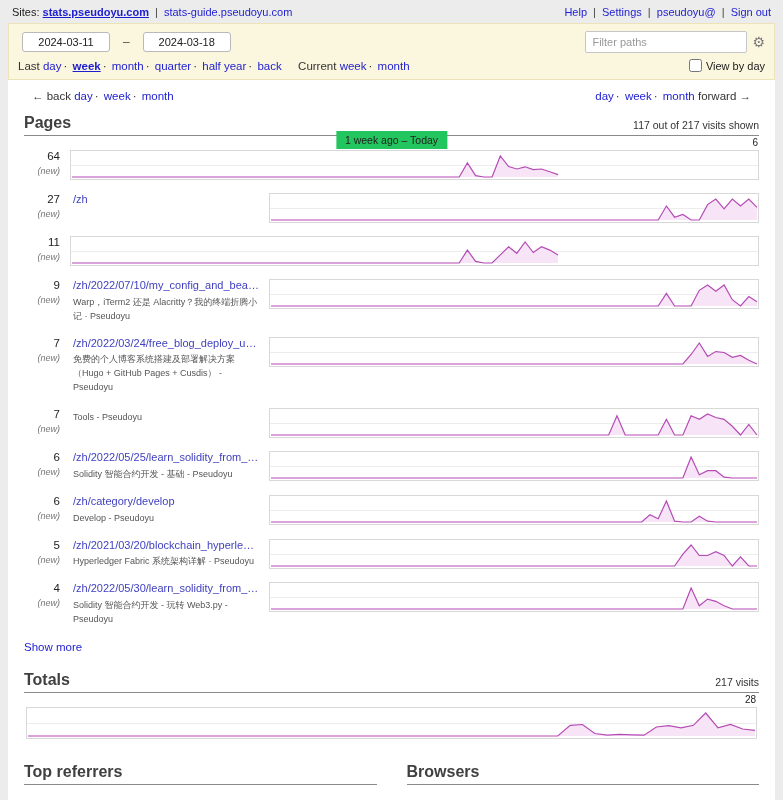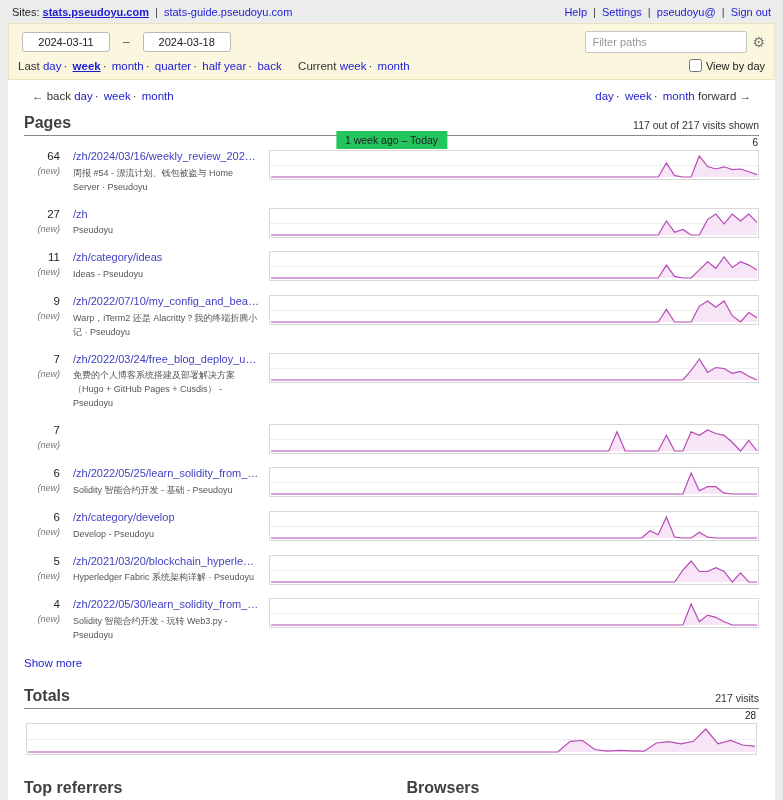--- a/index.html
+++ b/index.html
@@ -139,64 +139,55 @@
   <div class="sechead">
     <h2>Pages</h2>
     <span class="secnote">117 out of 217 visits shown</span>
   </div>
   <div class="rows">
   <div class="prow">
     <div class="pcount">
       <span>64</span>
       <span class="pnew">(new)</span>
     </div>
-    <div class="pinfo">
-      <a class="ppath">/zh/2024/03/16/weekly_review_202…</a>
-      <span class="pdesc">周报 #54 - 漂流计划、钱包被盗与 Home Server · Pseudoyu</span>
-    </div>
     <div class="pchart">
       <span class="maxlabel">6</span>
       <div class="sparkbox">
             <svg width="488" height="28">
               <path d="M1.0,26.0L9.2,26.0L17.5,26.0L25.7,26.0L33.9,26.0L42.2,26.0L50.4,26.0L58.7,26.0L66.9,26.0L75.1,26.0L83.4,26.0L91.6,26.0L99.8,26.0L108.1,26.0L116.3,26.0L124.6,26.0L132.8,26.0L141.0,26.0L149.3,26.0L157.5,26.0L165.7,26.0L174.0,26.0L182.2,26.0L190.5,26.0L198.7,26.0L206.9,26.0L215.2,26.0L223.4,26.0L231.6,26.0L239.9,26.0L248.1,26.0L256.4,26.0L264.6,26.0L272.8,26.0L281.1,26.0L289.3,26.0L297.5,26.0L305.8,26.0L314.0,26.0L322.3,26.0L330.5,26.0L338.7,26.0L347.0,26.0L355.2,26.0L363.4,26.0L371.7,26.0L379.9,26.0L388.2,26.0L396.4,12.0L404.6,24.6L412.9,26.0L421.1,26.0L429.3,5.0L437.6,15.5L445.8,18.0L454.1,15.8L462.3,18.6L470.5,18.0L478.8,20.8L487.0,23.6L487,26L1,26Z" fill="#f7e4f7" stroke="none"></path>
               <path d="M1.0,26.0L9.2,26.0L17.5,26.0L25.7,26.0L33.9,26.0L42.2,26.0L50.4,26.0L58.7,26.0L66.9,26.0L75.1,26.0L83.4,26.0L91.6,26.0L99.8,26.0L108.1,26.0L116.3,26.0L124.6,26.0L132.8,26.0L141.0,26.0L149.3,26.0L157.5,26.0L165.7,26.0L174.0,26.0L182.2,26.0L190.5,26.0L198.7,26.0L206.9,26.0L215.2,26.0L223.4,26.0L231.6,26.0L239.9,26.0L248.1,26.0L256.4,26.0L264.6,26.0L272.8,26.0L281.1,26.0L289.3,26.0L297.5,26.0L305.8,26.0L314.0,26.0L322.3,26.0L330.5,26.0L338.7,26.0L347.0,26.0L355.2,26.0L363.4,26.0L371.7,26.0L379.9,26.0L388.2,26.0L396.4,12.0L404.6,24.6L412.9,26.0L421.1,26.0L429.3,5.0L437.6,15.5L445.8,18.0L454.1,15.8L462.3,18.6L470.5,18.0L478.8,20.8L487.0,23.6" fill="none" stroke="#b54ab5" stroke-width="1.2"></path>
             </svg>
           </div>
     </div>
   </div>
 
   <div class="prow">
     <div class="pcount">
       <span>27</span>
       <span class="pnew">(new)</span>
     </div>
     <div class="pinfo">
       <a class="ppath">/zh</a>
-      <span class="pdesc">Pseudoyu</span>
     </div>
     <div class="pchart">
 
       <div class="sparkbox">
             <svg width="488" height="28">
               <path d="M1.0,26.0L9.2,26.0L17.5,26.0L25.7,26.0L33.9,26.0L42.2,26.0L50.4,26.0L58.7,26.0L66.9,26.0L75.1,26.0L83.4,26.0L91.6,26.0L99.8,26.0L108.1,26.0L116.3,26.0L124.6,26.0L132.8,26.0L141.0,26.0L149.3,26.0L157.5,26.0L165.7,26.0L174.0,26.0L182.2,26.0L190.5,26.0L198.7,26.0L206.9,26.0L215.2,26.0L223.4,26.0L231.6,26.0L239.9,26.0L248.1,26.0L256.4,26.0L264.6,26.0L272.8,26.0L281.1,26.0L289.3,26.0L297.5,26.0L305.8,26.0L314.0,26.0L322.3,26.0L330.5,26.0L338.7,26.0L347.0,26.0L355.2,26.0L363.4,26.0L371.7,26.0L379.9,26.0L388.2,26.0L396.4,12.0L404.6,23.2L412.9,20.4L421.1,26.0L429.3,26.0L437.6,10.6L445.8,5.0L454.1,14.8L462.3,5.0L470.5,12.0L478.8,5.0L487.0,13.4L487,26L1,26Z" fill="#f7e4f7" stroke="none"></path>
               <path d="M1.0,26.0L9.2,26.0L17.5,26.0L25.7,26.0L33.9,26.0L42.2,26.0L50.4,26.0L58.7,26.0L66.9,26.0L75.1,26.0L83.4,26.0L91.6,26.0L99.8,26.0L108.1,26.0L116.3,26.0L124.6,26.0L132.8,26.0L141.0,26.0L149.3,26.0L157.5,26.0L165.7,26.0L174.0,26.0L182.2,26.0L190.5,26.0L198.7,26.0L206.9,26.0L215.2,26.0L223.4,26.0L231.6,26.0L239.9,26.0L248.1,26.0L256.4,26.0L264.6,26.0L272.8,26.0L281.1,26.0L289.3,26.0L297.5,26.0L305.8,26.0L314.0,26.0L322.3,26.0L330.5,26.0L338.7,26.0L347.0,26.0L355.2,26.0L363.4,26.0L371.7,26.0L379.9,26.0L388.2,26.0L396.4,12.0L404.6,23.2L412.9,20.4L421.1,26.0L429.3,26.0L437.6,10.6L445.8,5.0L454.1,14.8L462.3,5.0L470.5,12.0L478.8,5.0L487.0,13.4" fill="none" stroke="#b54ab5" stroke-width="1.2"></path>
             </svg>
           </div>
     </div>
   </div>
 
   <div class="prow">
     <div class="pcount">
       <span>11</span>
       <span class="pnew">(new)</span>
     </div>
-    <div class="pinfo">
-      <a class="ppath">/zh/category/ideas</a>
-      <span class="pdesc">Ideas - Pseudoyu</span>
-    </div>
     <div class="pchart">
 
       <div class="sparkbox">
             <svg width="488" height="28">
               <path d="M1.0,26.0L9.2,26.0L17.5,26.0L25.7,26.0L33.9,26.0L42.2,26.0L50.4,26.0L58.7,26.0L66.9,26.0L75.1,26.0L83.4,26.0L91.6,26.0L99.8,26.0L108.1,26.0L116.3,26.0L124.6,26.0L132.8,26.0L141.0,26.0L149.3,26.0L157.5,26.0L165.7,26.0L174.0,26.0L182.2,26.0L190.5,26.0L198.7,26.0L206.9,26.0L215.2,26.0L223.4,26.0L231.6,26.0L239.9,26.0L248.1,26.0L256.4,26.0L264.6,26.0L272.8,26.0L281.1,26.0L289.3,26.0L297.5,26.0L305.8,26.0L314.0,26.0L322.3,26.0L330.5,26.0L338.7,26.0L347.0,26.0L355.2,26.0L363.4,26.0L371.7,26.0L379.9,26.0L388.2,26.0L396.4,13.1L404.6,24.4L412.9,26.0L421.1,26.0L429.3,17.9L437.6,9.8L445.8,16.3L454.1,5.0L462.3,15.5L470.5,9.8L478.8,13.1L487.0,17.9L487,26L1,26Z" fill="#f7e4f7" stroke="none"></path>
               <path d="M1.0,26.0L9.2,26.0L17.5,26.0L25.7,26.0L33.9,26.0L42.2,26.0L50.4,26.0L58.7,26.0L66.9,26.0L75.1,26.0L83.4,26.0L91.6,26.0L99.8,26.0L108.1,26.0L116.3,26.0L124.6,26.0L132.8,26.0L141.0,26.0L149.3,26.0L157.5,26.0L165.7,26.0L174.0,26.0L182.2,26.0L190.5,26.0L198.7,26.0L206.9,26.0L215.2,26.0L223.4,26.0L231.6,26.0L239.9,26.0L248.1,26.0L256.4,26.0L264.6,26.0L272.8,26.0L281.1,26.0L289.3,26.0L297.5,26.0L305.8,26.0L314.0,26.0L322.3,26.0L330.5,26.0L338.7,26.0L347.0,26.0L355.2,26.0L363.4,26.0L371.7,26.0L379.9,26.0L388.2,26.0L396.4,13.1L404.6,24.4L412.9,26.0L421.1,26.0L429.3,17.9L437.6,9.8L445.8,16.3L454.1,5.0L462.3,15.5L470.5,9.8L478.8,13.1L487.0,17.9" fill="none" stroke="#b54ab5" stroke-width="1.2"></path>
             </svg>
           </div>
     </div>
   </div>
@@ -240,20 +231,21 @@
           </div>
     </div>
   </div>
 
   <div class="prow">
     <div class="pcount">
       <span>7</span>
       <span class="pnew">(new)</span>
     </div>
     <div class="pinfo">
+      <span class="pdesc">Tools - Pseudoyu</span>
     </div>
     <div class="pchart">
 
       <div class="sparkbox">
             <svg width="488" height="28">
               <path d="M1.0,26.0L9.2,26.0L17.5,26.0L25.7,26.0L33.9,26.0L42.2,26.0L50.4,26.0L58.7,26.0L66.9,26.0L75.1,26.0L83.4,26.0L91.6,26.0L99.8,26.0L108.1,26.0L116.3,26.0L124.6,26.0L132.8,26.0L141.0,26.0L149.3,26.0L157.5,26.0L165.7,26.0L174.0,26.0L182.2,26.0L190.5,26.0L198.7,26.0L206.9,26.0L215.2,26.0L223.4,26.0L231.6,26.0L239.9,26.0L248.1,26.0L256.4,26.0L264.6,26.0L272.8,26.0L281.1,26.0L289.3,26.0L297.5,26.0L305.8,26.0L314.0,26.0L322.3,26.0L330.5,26.0L338.7,26.0L347.0,6.8L355.2,26.0L363.4,26.0L371.7,26.0L379.9,26.0L388.2,26.0L396.4,10.3L404.6,26.0L412.9,26.0L421.1,6.8L429.3,10.3L437.6,5.0L445.8,8.5L454.1,10.3L462.3,17.3L470.5,26.0L478.8,15.5L487.0,26.0L487,26L1,26Z" fill="#f7e4f7" stroke="none"></path>
               <path d="M1.0,26.0L9.2,26.0L17.5,26.0L25.7,26.0L33.9,26.0L42.2,26.0L50.4,26.0L58.7,26.0L66.9,26.0L75.1,26.0L83.4,26.0L91.6,26.0L99.8,26.0L108.1,26.0L116.3,26.0L124.6,26.0L132.8,26.0L141.0,26.0L149.3,26.0L157.5,26.0L165.7,26.0L174.0,26.0L182.2,26.0L190.5,26.0L198.7,26.0L206.9,26.0L215.2,26.0L223.4,26.0L231.6,26.0L239.9,26.0L248.1,26.0L256.4,26.0L264.6,26.0L272.8,26.0L281.1,26.0L289.3,26.0L297.5,26.0L305.8,26.0L314.0,26.0L322.3,26.0L330.5,26.0L338.7,26.0L347.0,6.8L355.2,26.0L363.4,26.0L371.7,26.0L379.9,26.0L388.2,26.0L396.4,10.3L404.6,26.0L412.9,26.0L421.1,6.8L429.3,10.3L437.6,5.0L445.8,8.5L454.1,10.3L462.3,17.3L470.5,26.0L478.8,15.5L487.0,26.0" fill="none" stroke="#b54ab5" stroke-width="1.2"></path>
             </svg>
           </div>
     </div>

